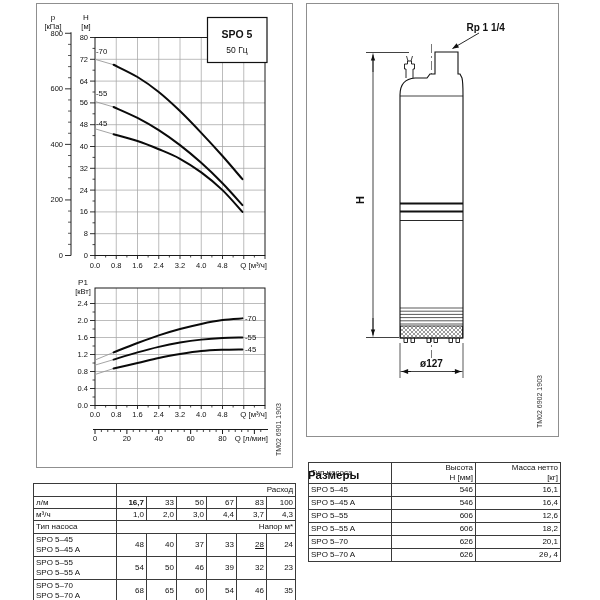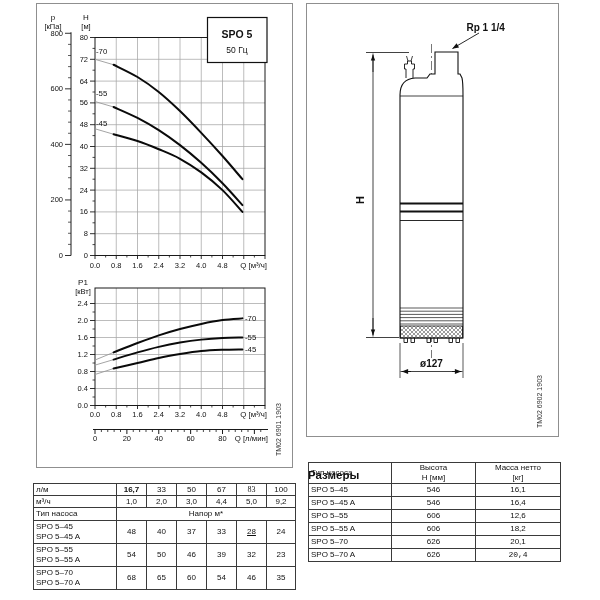--- a/index.html
+++ b/index.html
@@ -15,21 +15,21 @@
   .qlbl{font-size:7.8px;}
   .ttl1{font-size:10.5px;font-weight:bold;}
   .ttl2{font-size:8.5px;}
   .dimlbl{font-size:10px;font-weight:bold;}
   .hlbl{font-size:11px;font-weight:bold;}
   .tm{font-size:7px;fill:#333;}
   .heading{position:absolute;font-size:11.5px;font-weight:bold;}
   table.tbl{border-collapse:collapse;table-layout:fixed;font-size:8px;color:#111;padding-left:40px;}
   table.tbl td{border:1px solid #3a3a3a;padding:0 2px;line-height:1.2;overflow:hidden;
                font-size:8px;vertical-align:middle;}
-  td.c{text-align:center;}
+  td.c{text-align:right;}
   td.l{text-align:left;padding-left:3px;}
   .two-line div{line-height:1.25;}
 </style>
 </head>
 <body>
 
 <div id="page">
 
   <svg id="curves-svg" class="figbox" style="left:36px;top:3px;" width="255" height="463" viewBox="37 4 255 463">
     <g id="chart1">
@@ -378,36 +378,40 @@
           <col style="width: 83px;">
           <col style="width: 30px;">
           <col style="width: 30px;">
           <col style="width: 30px;">
           <col style="width: 30px;">
           <col style="width: 30px;">
           <col style="width: 29px;">
         </colgroup>
         <tbody>
           <tr>
+            <td class="l" style="height: 12px;"></td>
+            <td class="c" colspan="6" style="height: 12px;">Расход</td>
+          </tr>
+          <tr>
             <td class="l" style="height: 11px;">л/м</td>
             <td class="c" style="height: 11px; font-weight: bold;">16,7</td>
             <td class="c" style="height: 11px;">33</td>
             <td class="c" style="height: 11px;">50</td>
             <td class="c" style="height: 11px;">67</td>
-            <td class="c" style="height: 11px; font-family: Liberation Serif, serif;">83</td>
+            <td class="c" style="height: 11px;">83</td>
             <td class="c" style="height: 11px;">100</td>
           </tr>
           <tr>
             <td class="l" style="height: 11px;">м³/ч</td>
             <td class="c" style="height: 11px;">1,0</td>
             <td class="c" style="height: 11px;">2,0</td>
             <td class="c" style="height: 11px;">3,0</td>
             <td class="c" style="height: 11px;">4,4</td>
-            <td class="c" style="height: 11px;">5,0</td>
-            <td class="c" style="height: 11px;">9,2</td>
+            <td class="c" style="height: 11px;">3,7</td>
+            <td class="c" style="height: 11px;">4,3</td>
           </tr>
           <tr>
             <td class="l" style="height: 12px;">Тип насоса</td>
             <td class="c" colspan="6" style="height: 12px;">Напор м*</td>
           </tr>
           <tr>
             <td class="l two-line" style="height: 22px;">
               <div>SPO 5–45</div>
               <div>SPO 5–45 A</div>
             </td>

